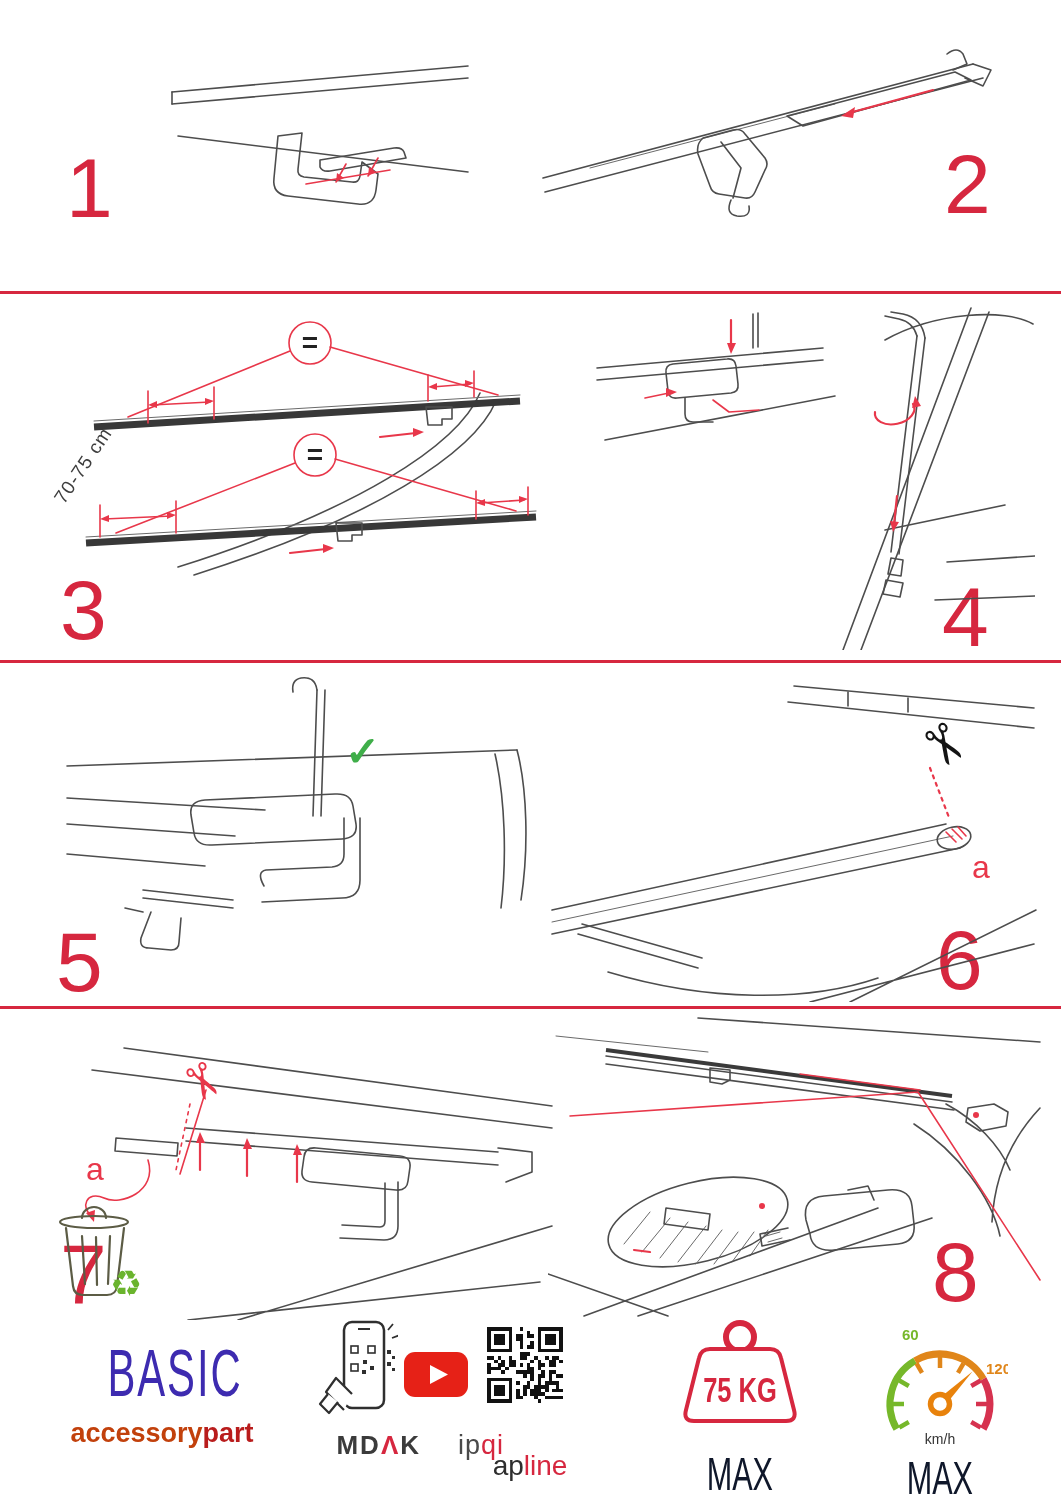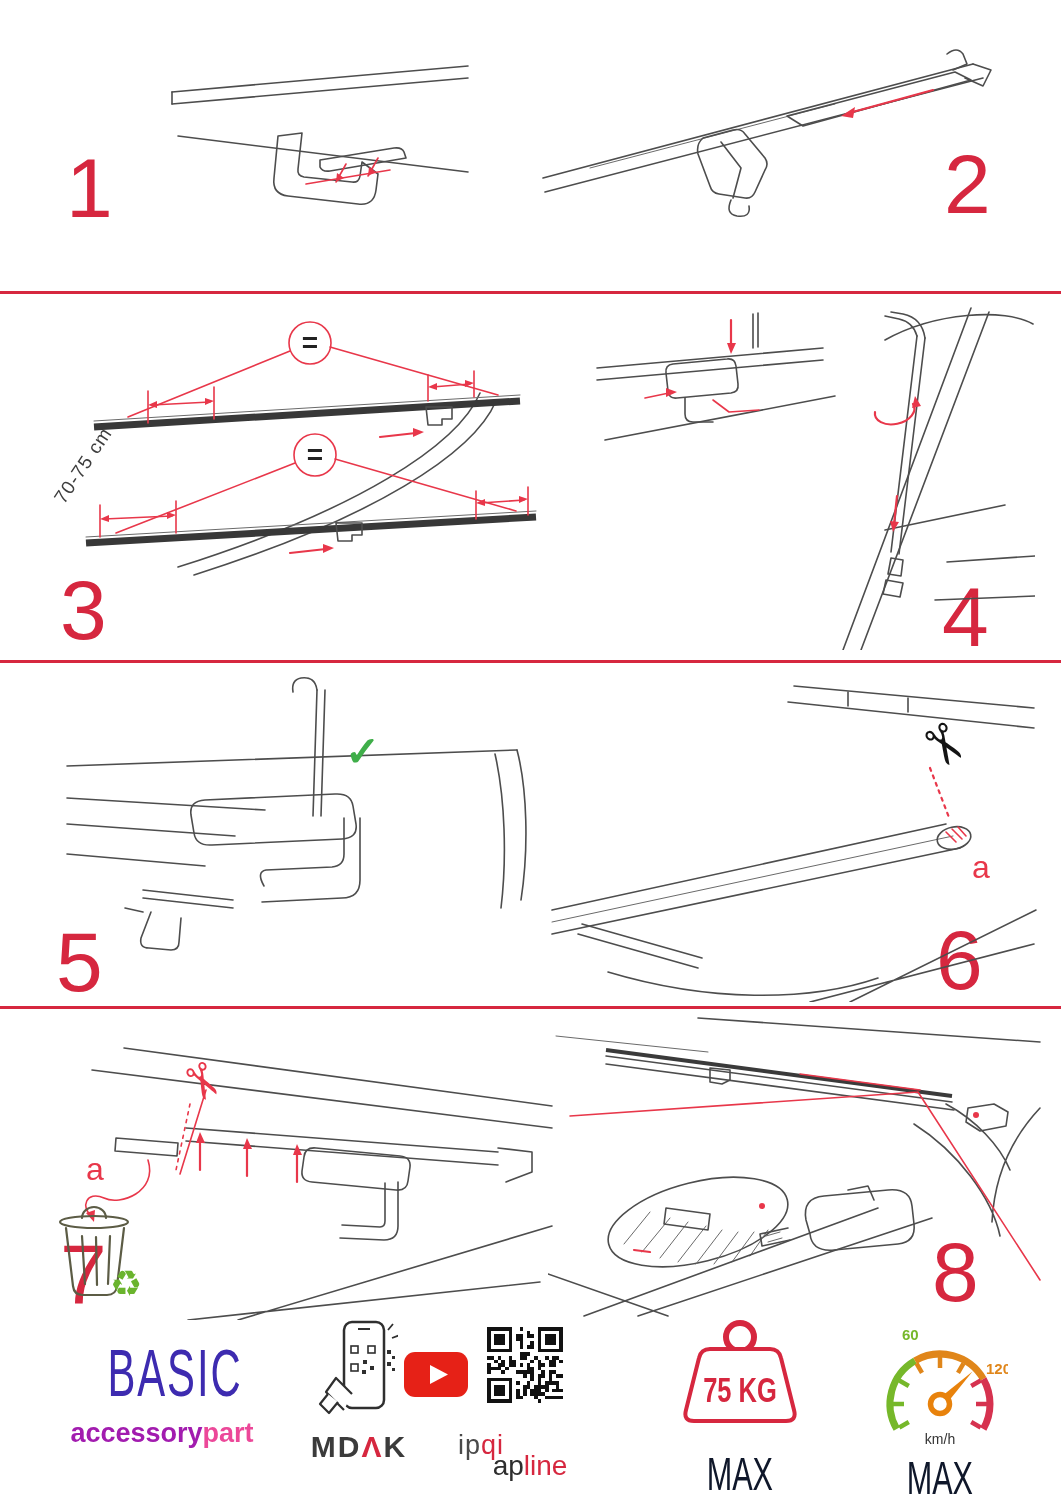--- a/index.html
+++ b/index.html
@@ -17,23 +17,23 @@
   .red2{fill:none;stroke:#e8374a;stroke-width:2.2;stroke-linecap:round;}
   .redf{fill:#e8374a;stroke:none;}
   .dash{stroke-dasharray:3 5;}
   .olv{fill:none;stroke:#5c5c45;stroke-width:2.2;stroke-linecap:round;stroke-linejoin:round;}
   
   .brand-name{position:absolute;left:60px;top:1336px;width:230px;text-align:center;text-decoration:underline;}
   .brand-name span{display:inline-block;transform:scale(0.95,1.5);transform-origin:center top;
       font-size:44px;letter-spacing:2px;color:#3d2bb0;font-weight:500;}
   .brand-sub{position:absolute;left:42px;top:1418px;width:240px;text-align:center;
       font-size:27px;font-weight:700;letter-spacing:0;}
-  .brand-sub .b1{color:#a21caf;}  .brand-sub .b2{color:#ec4899;}
+  .brand-sub .b1{color:#c2410c;}  .brand-sub .b2{color:#b91c1c;}
   .lbl{position:absolute;text-align:center;}
-  .lbl-mdak{left:297px;top:1430px;width:124px;font-size:30px;font-weight:700;letter-spacing:2px;color:#3b3b3b;}
+  .lbl-mdak{left:297px;top:1430px;width:124px;font-size:26px;font-weight:700;letter-spacing:2px;color:#3b3b3b;text-align:right;}
   .lbl-ipqi{left:387px;top:1430px;width:100px;font-size:27px;font-weight:400;color:#4a4a4a;letter-spacing:1px;padding-left:44px;}
   .lbl-apline{left:469px;top:1422px;width:122px;font-size:28px;font-weight:400;color:#2e2e2e;margin-top:28px;}
   .red-t{color:#d6273f;}
   .max-lbl{position:absolute;text-align:center;color:#0f172a;font-size:34px;font-weight:500;}
   .max-lbl span{display:inline-block;transform:scale(0.9,1.35);transform-origin:center top;}
 </style>
 </head>
 <body>
 
 <div id="page">

